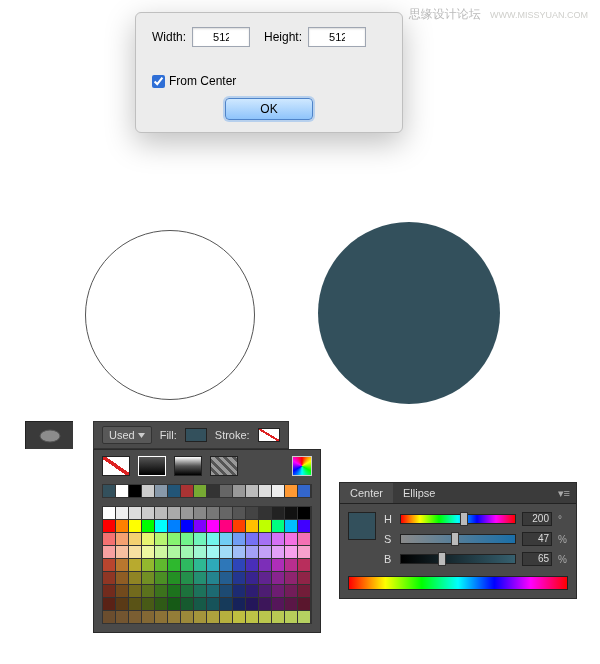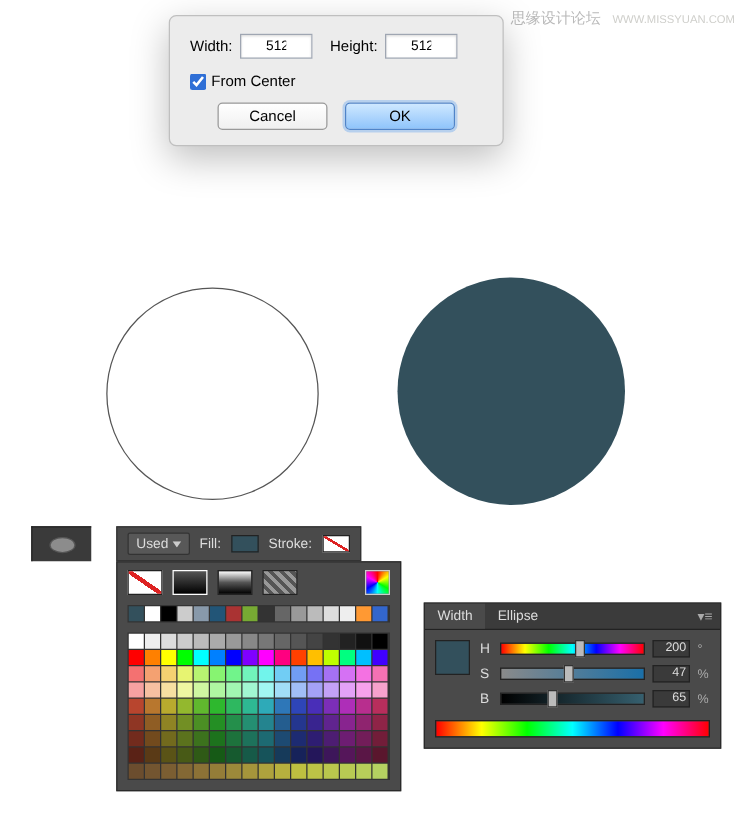--- a/index.html
+++ b/index.html
@@ -6,21 +6,21 @@
   body { width: 600px; height: 664px; font-family: "Lucida Grande", Arial, sans-serif; background: #fff; position: relative; font-size: 12px; }
 
   
   .watermark { position: absolute; top: 6px; right: 12px; font-size: 12px; color: #bababa; }
   .watermark small { font-size: 9px; color: #cfcfcb; margin-left: 6px; }
 
   
   .dlg-wrap { position: absolute; top: 12px; left: 135px; width: 268px; border-radius: 6px; box-shadow: 0 10px 30px rgba(0,0,0,0.25); border: 1px solid #bfbfbf; background: #ececec; overflow: hidden; }
   .dlg-title { background: linear-gradient(#f8f8f8,#d9d9d9); text-align: center; padding: 4px 0; font-size: 12px; border-bottom: 1px solid #b0b0b0; color: #333; }
   .dlg-body { padding: 14px 16px 12px 16px; }
-  .row { display: flex; align-items: center; gap: 6px; margin-bottom: 11px; }
+  .row { display: flex; align-items: center; gap: 6px; margin-bottom: 27px; }
   .row label { font-size: 12px; }
   .ti { width: 58px; height: 20px; border: 1px solid #9fa6b2; box-shadow: inset 0 1px 2px rgba(0,0,0,0.15); background: #fff; padding: 2px 20px; font-size: 11px; }
   .chk { display: flex; align-items: center; gap: 4px; margin-bottom: 10px; }
   .chk input { accent-color: #2f6fd6; }
   .btnrow { display: flex; justify-content: center; gap: 14px; }
   .mac-btn { width: 88px; height: 22px; border: 1px solid #9a9a9a; border-radius: 4px; background: linear-gradient(#fff,#f0f0f0); font-size: 12px; cursor: pointer; }
   .mac-btn.ok { background: linear-gradient(#cfe8ff,#8fc4fb); border-color: #4f84c9; box-shadow: 0 0 0 2px rgba(120,175,240,0.45); }
 
   
   .circ { position: absolute; width: 170px; height: 170px; border-radius: 50%; }
@@ -89,21 +89,20 @@
       <label>Width:</label>
       <input class="ti" value="512 px" style="">
       <label style="margin-left:8px">Height:</label>
       <input class="ti" value="512" style="">
     </div>
     <div class="chk">
       <input type="checkbox" checked="" style="">
       <label>From Center</label>
     </div>
     <div class="btnrow">
-      <button class="mac-btn">Cancel</button>
       <button class="mac-btn ok">OK</button>
     </div>
   </div>
 </div>
 
 <div class="circ outline"></div>
 <div class="circ fill"></div>
 
 <div class="tool-ell">
   <svg viewBox="0 0 24 16">
@@ -295,21 +294,21 @@
       <span style="background: rgb(189, 195, 70);"></span>
       <span style="background: rgb(186, 199, 77);"></span>
       <span style="background: rgb(184, 202, 83);"></span>
       <span style="background: rgb(183, 206, 90);"></span>
       <span style="background: rgb(181, 209, 97);"></span>
     </div>
 </div>
 
 <div class="hsb">
   <div class="hsb-tabs">
-    <div class="tab active">Width</div>
+    <div class="tab active">Center</div>
     <div class="tab">Ellipse</div>
     <span style="flex:1"></span>
     <div class="tab-x">▾≡</div>
   </div>
   <div class="hsb-body">
     <div class="hsbsw"></div>
     <div class="sliders">
       <div class="srow">
         <label>H</label>
         <div class="track h">

